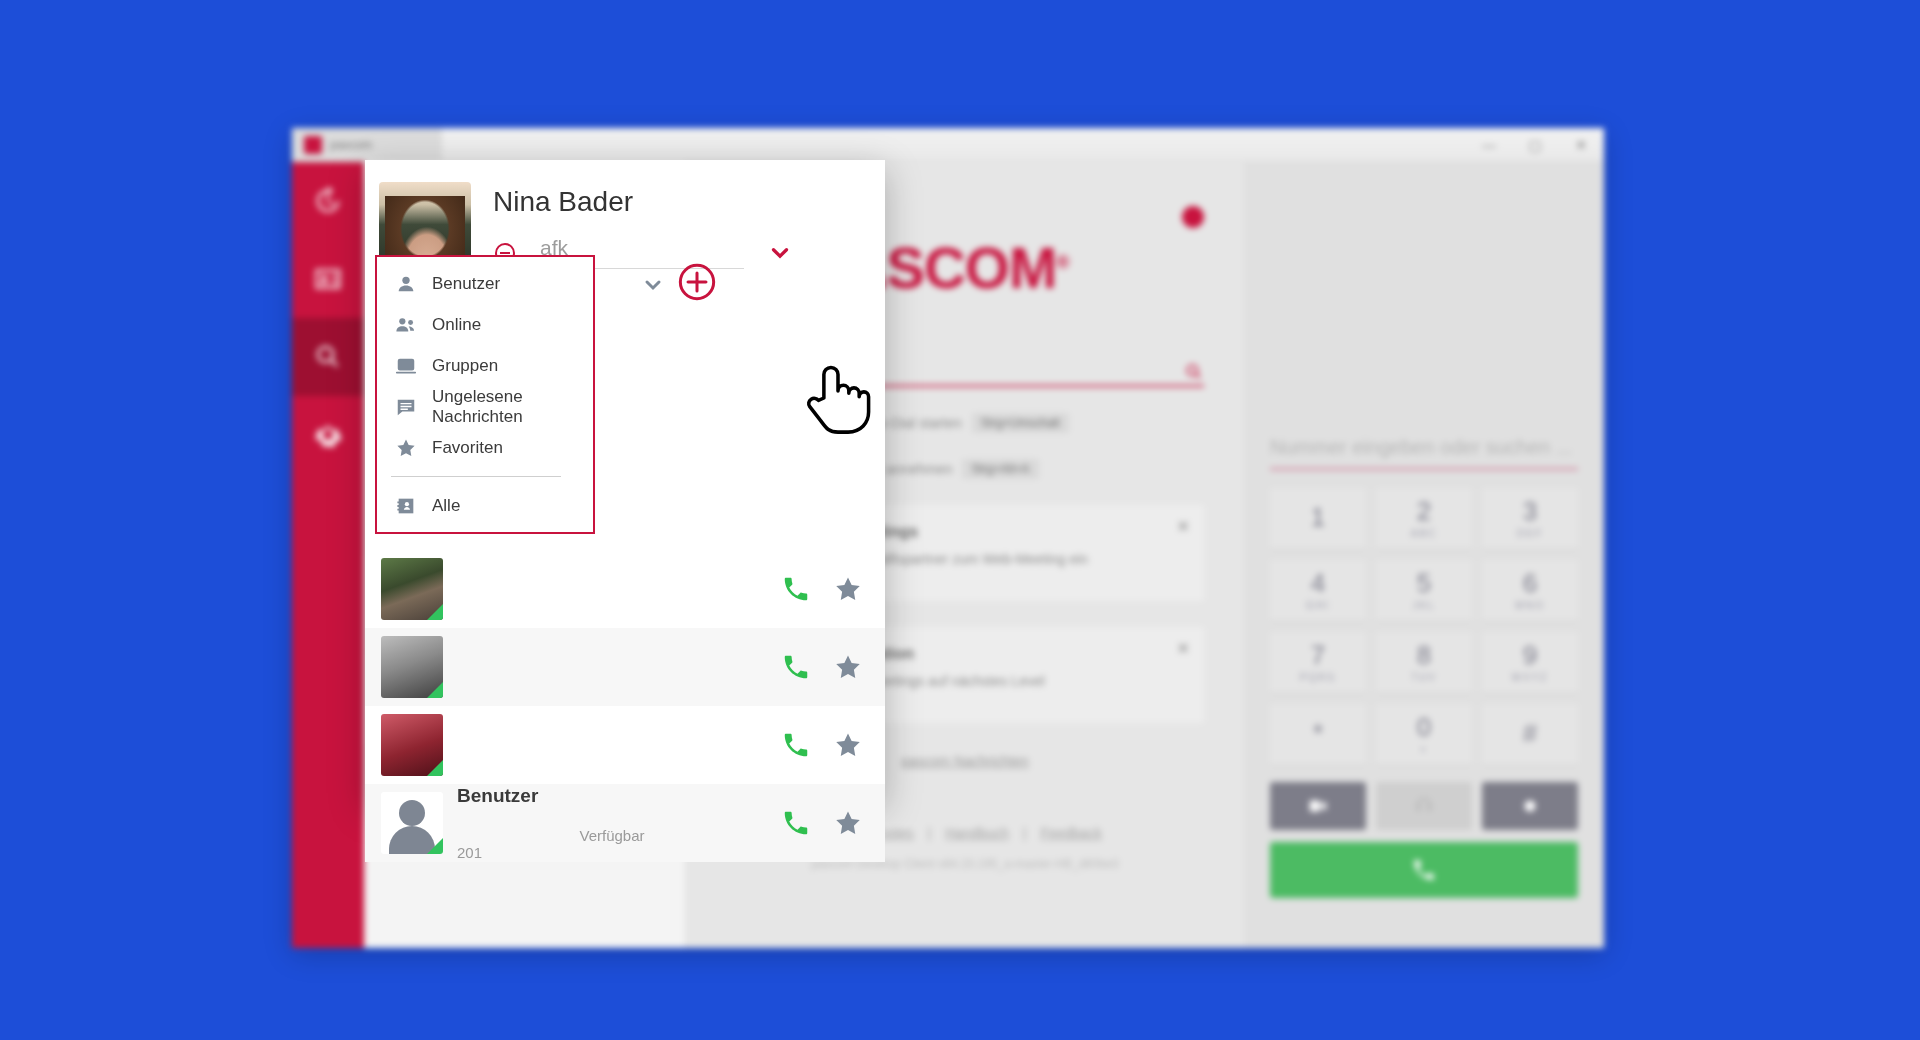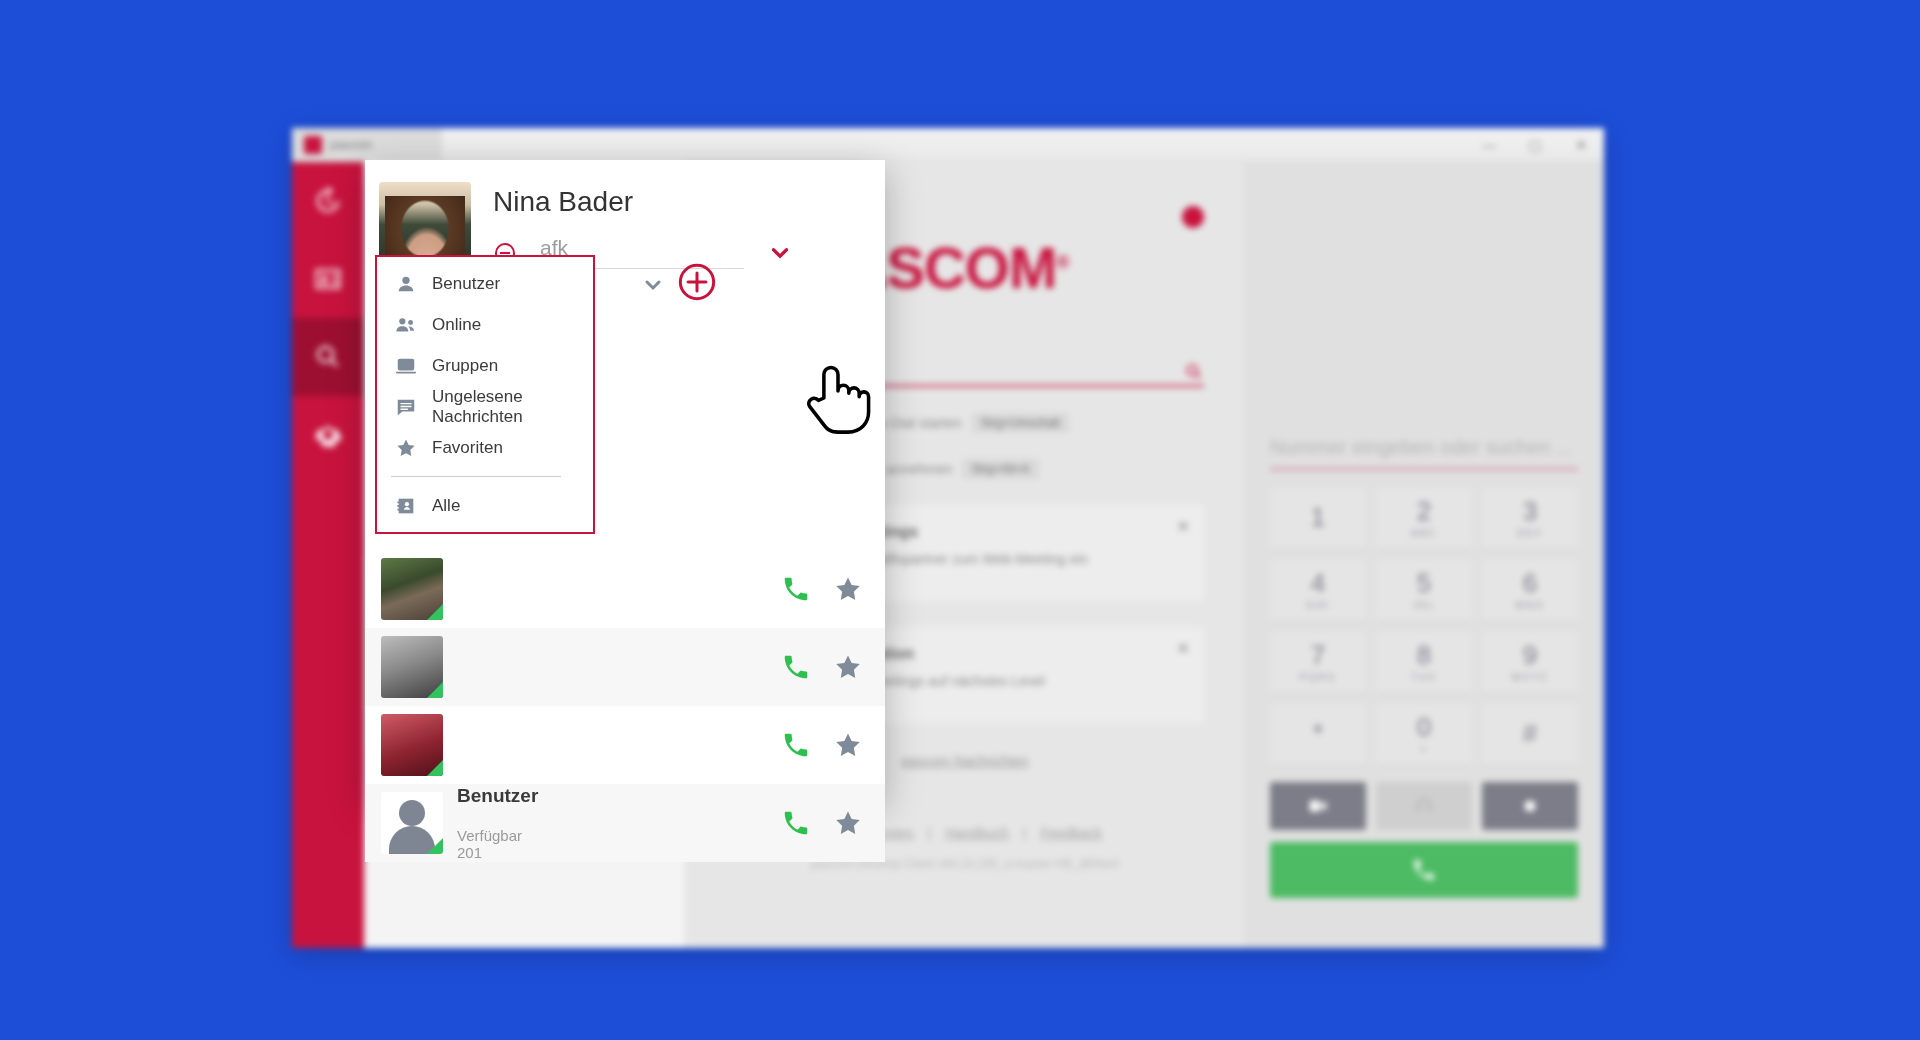--- a/index.html
+++ b/index.html
@@ -201,21 +201,21 @@
   .pu-av .dot { position: absolute; right: 0; bottom: 0; width: 0; height: 0;
                 border-left: 16px solid transparent; border-bottom: 16px solid #32c35e; }
   .av-a { background: linear-gradient(160deg,#5d7a47 0%, #3a4a2d 40%, #7b6a58 60%, #4a4039 100%); }
   .av-b { background: linear-gradient(160deg,#bdbdbd 0%, #8a8a8a 45%, #3f3f3f 100%); }
   .av-c { background: linear-gradient(160deg,#cf5b68 0%, #8e2430 55%, #4e1119 100%); }
   .av-gray { background: #fff; display:flex; align-items:flex-end; justify-content:center; }
   .av-gray .head { width: 26px; height: 26px; border-radius: 50%; background: #7e8693; position:absolute; top: 8px; left: 18px; }
   .av-gray .body { width: 46px; height: 28px; border-radius: 23px 23px 0 0; background: #7e8693; position:absolute; bottom: 0; left: 8px; }
   .pu-meta { flex: 1; }
   .pu-nm { font-size: 19px; color: #3a3a3a; font-weight: 600; }
-  .pu-sb { font-size: 15px; color: #9a9a9a; margin-top: 20px; }
+  .pu-sb { font-size: 15px; color: #9a9a9a; margin-top: 20px; text-align: center; }
   .pu-ex { font-size: 15px; color: #9a9a9a; }
   .pu-acts { display: flex; align-items: center; gap: 22px; padding-right: 6px; }
   .pu-acts svg { width: 30px; height: 30px; }
 
   .cursor-hand { position: absolute; left: 800px; top: 358px; width: 76px; height: 80px; z-index: 60; }
 </style>
 </head>
 <body>
 
 <div id="stage">

